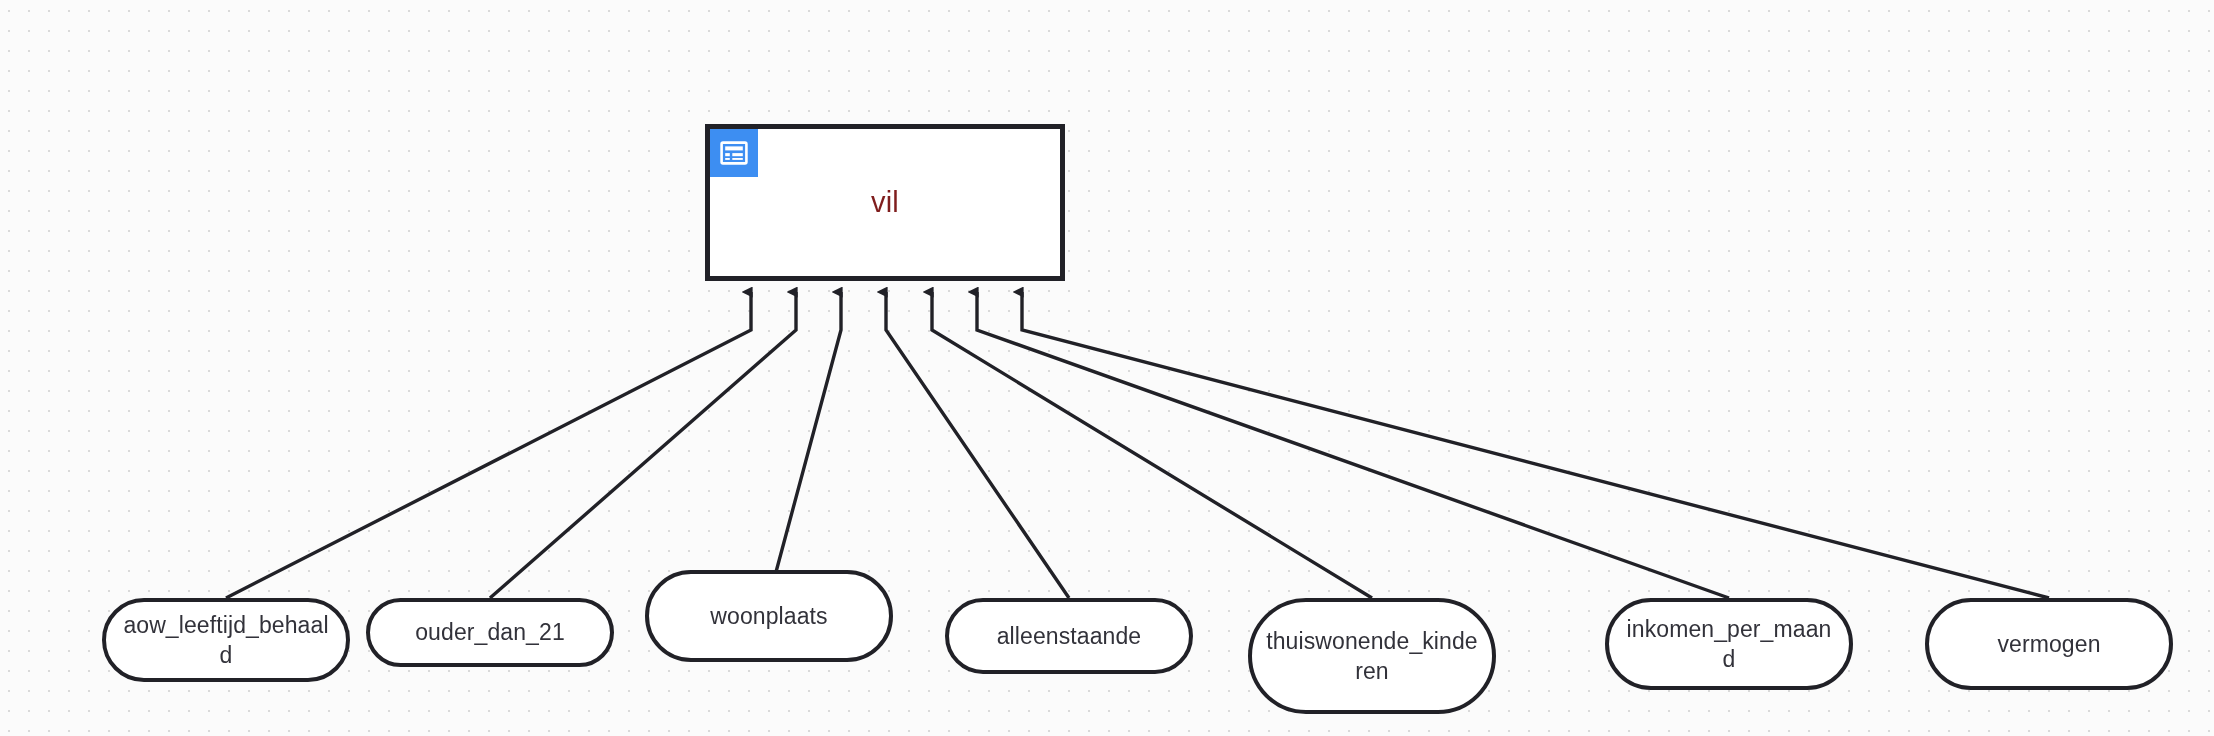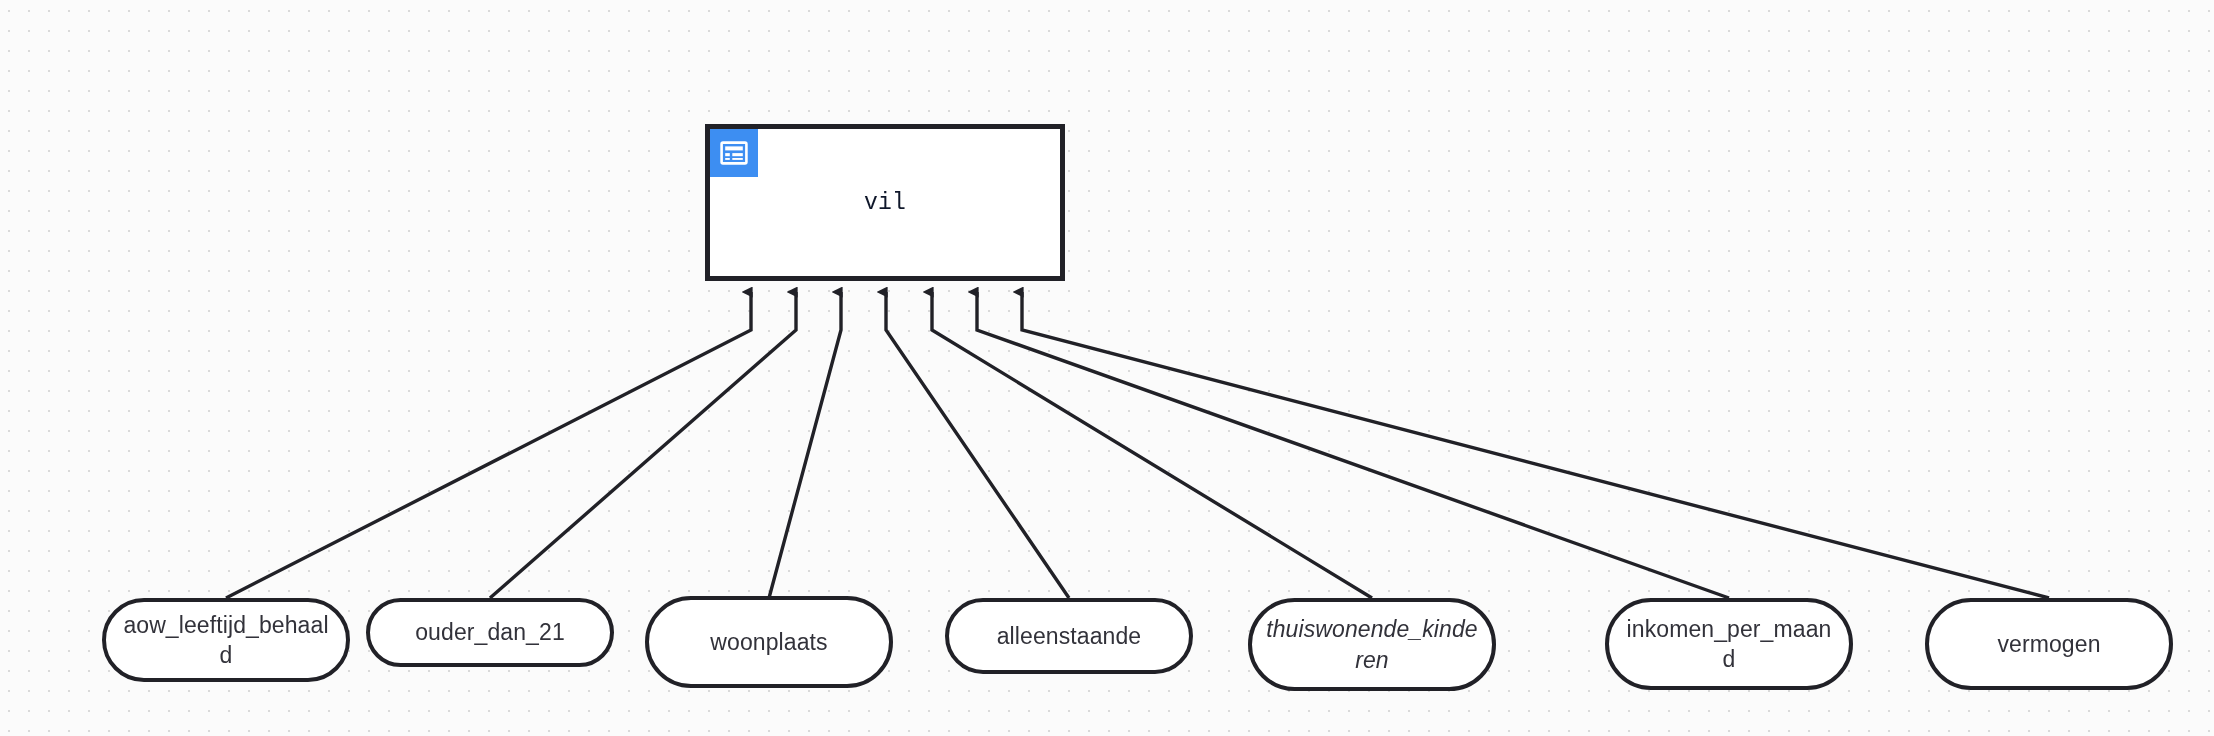--- a/index.html
+++ b/index.html
@@ -39,25 +39,24 @@
   .decision-node {
     position: absolute;
     box-sizing: border-box;
     background: #ffffff;
     border: 5px solid #212127;
     display: flex;
     align-items: center;
     justify-content: center;
   }
   .decision-node-label {
-    font-size: 23px;
-    color: #0f172a;
+    font-size: 29px;
+    color: #7f1d1d;
     letter-spacing: 0.2px;
     white-space: nowrap;
-    font-family: Liberation Mono, monospace;
   }
   .node-badge {
     position: absolute;
     left: 0px;
     top: 0px;
     width: 48px;
     height: 48px;
     background: #3d8ef2;
     display: flex;
     align-items: center;
@@ -133,29 +132,29 @@
   </div>
 
   <div class="field-node" style="left:102px; top:598px; width:248px; height:84px;">
     <span class="field-node-label">aow_leeftijd_behaald</span>
   </div>
 
   <div class="field-node" style="left:366px; top:598px; width:248px; height:69px;">
     <span class="field-node-label">ouder_dan_21</span>
   </div>
 
-  <div class="field-node" style="left:645px; top:596px; width:248px; height:92px;">
+  <div class="field-node" style="left:645px; top:570px; width:248px; height:92px;">
     <span class="field-node-label">woonplaats</span>
   </div>
 
   <div class="field-node" style="left:945px; top:598px; width:248px; height:76px;">
     <span class="field-node-label">alleenstaande</span>
   </div>
 
-  <div class="field-node" style="left:1248px; top:598px; width:248px; height:93px;font-style:italic;">
+  <div class="field-node" style="left:1248px; top:598px; width:248px; height:116px;">
     <span class="field-node-label">thuiswonende_kinderen</span>
   </div>
 
   <div class="field-node" style="left:1925px; top:598px; width:248px; height:92px;">
     <span class="field-node-label">vermogen</span>
   </div>
 
   <div class="field-node" style="left:1605px; top:598px; width:248px; height:92px;">
     <span class="field-node-label">inkomen_per_maand</span>
   </div>

